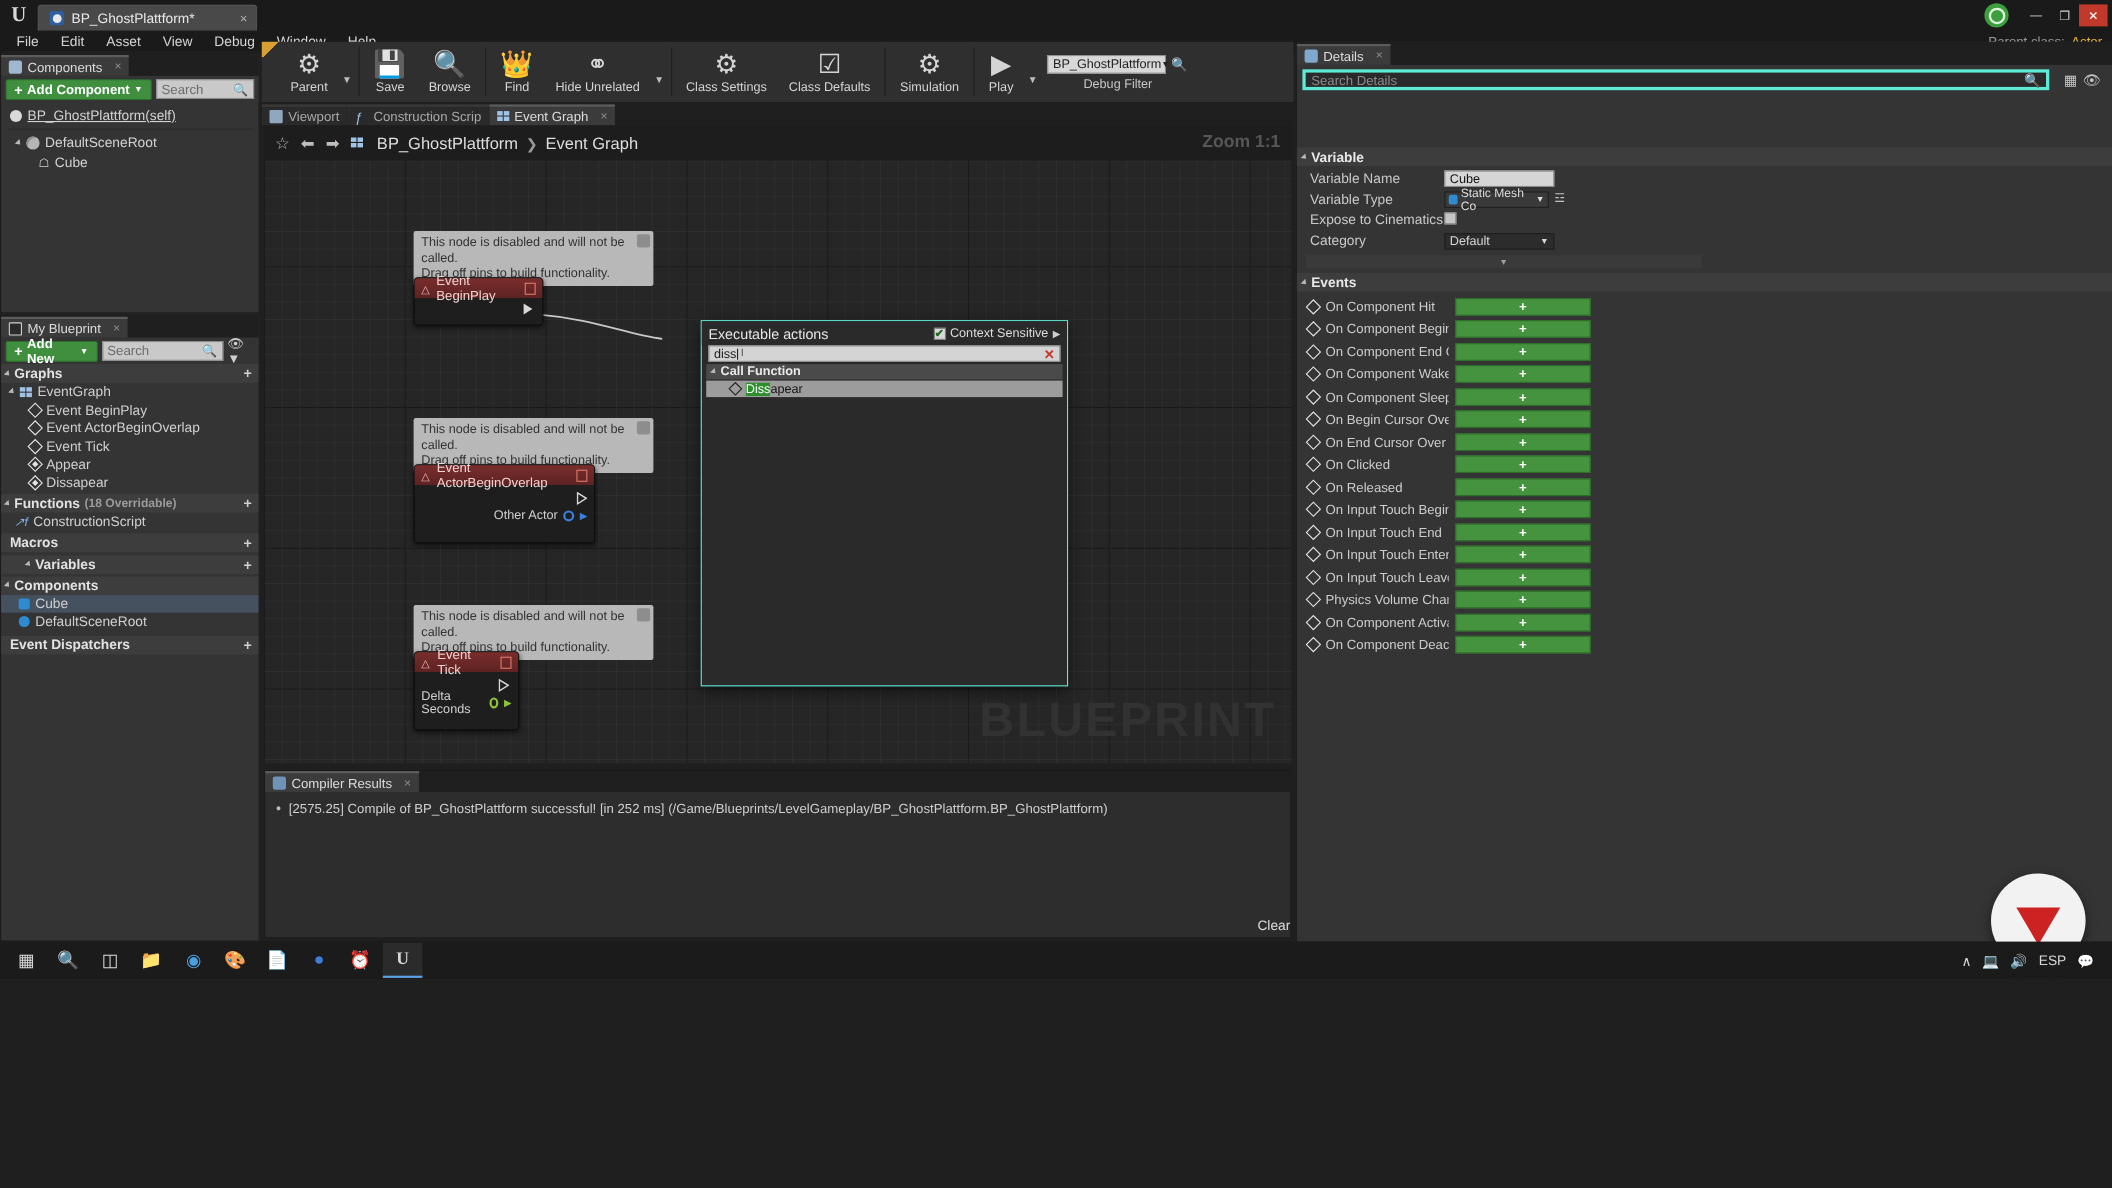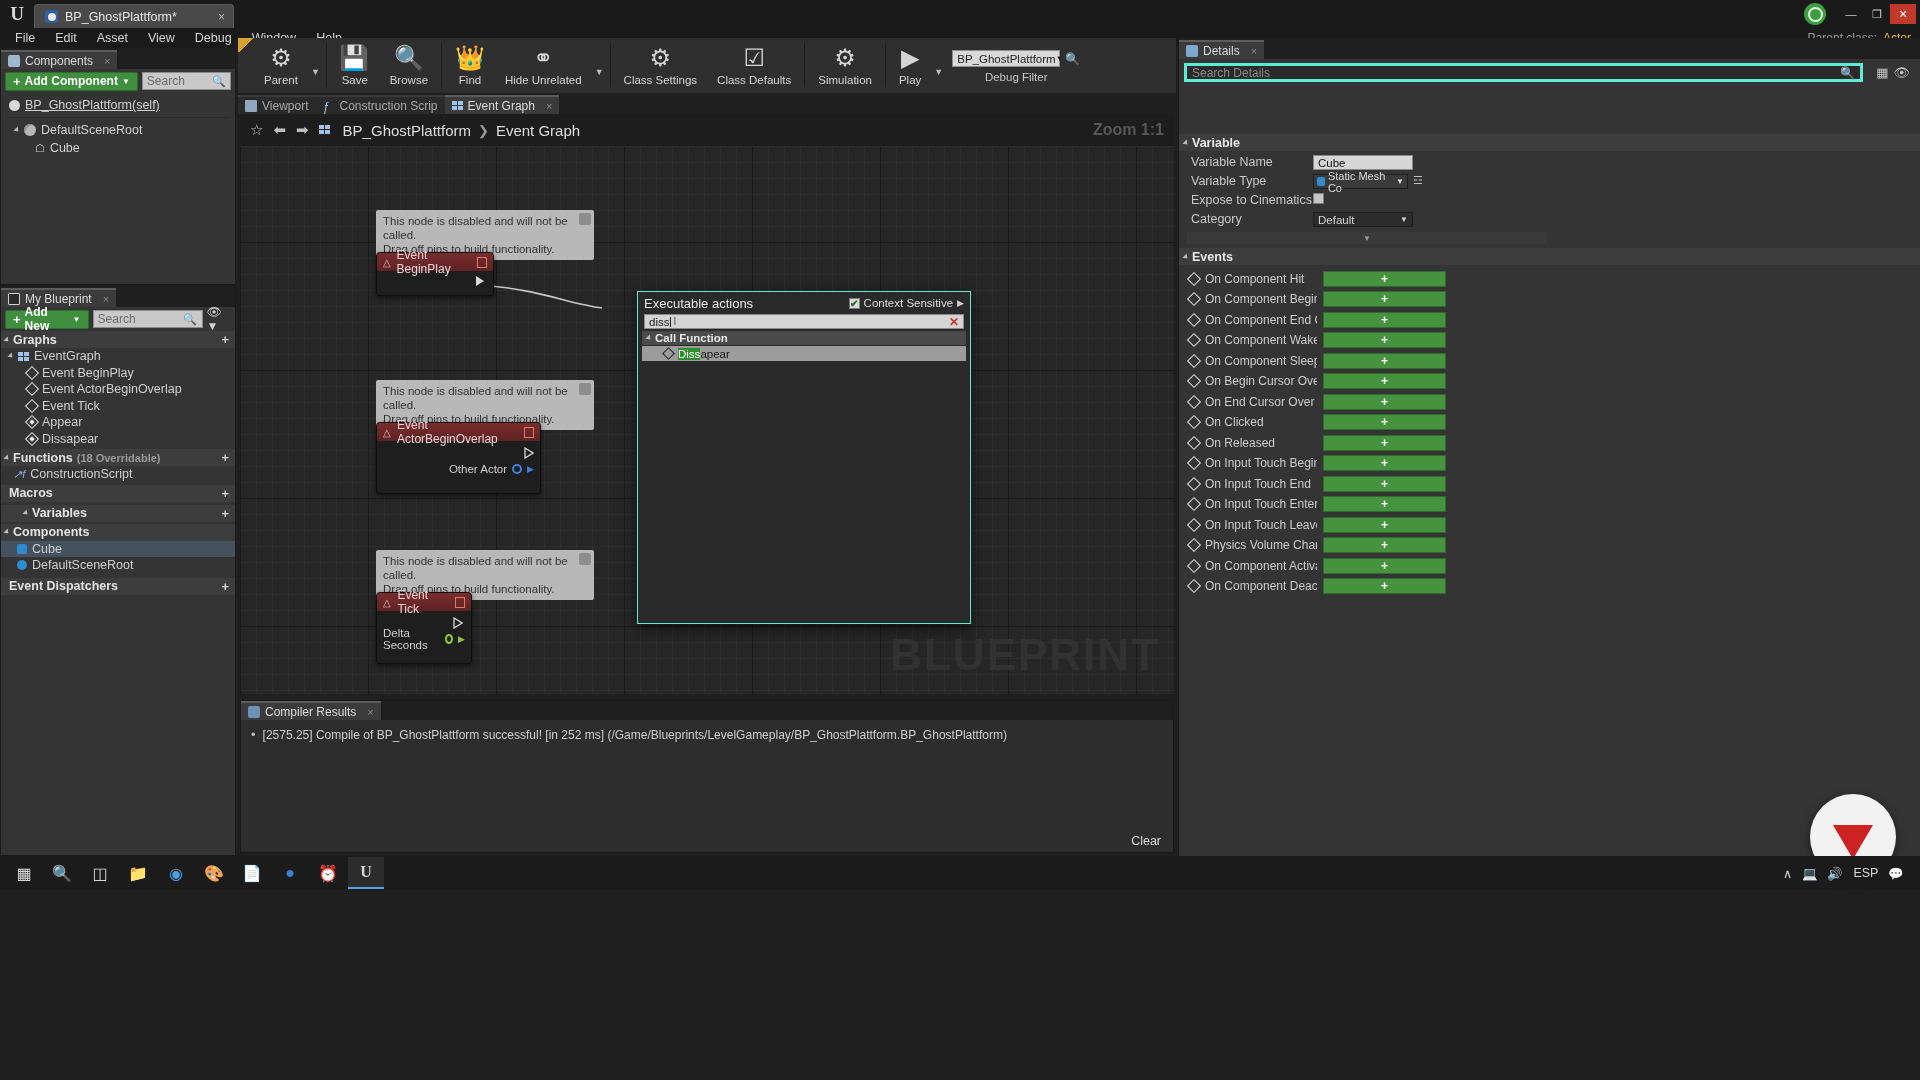--- a/index.html
+++ b/index.html
@@ -166,21 +166,21 @@
   .am-item .dia{ width:9px;height:9px;border:1.4px solid #222; transform:rotate(45deg);}
   .hl { background:#2f8f2f; color:#fff; }
 
   
   #compiler { position:absolute; left:240px; top:700px; width:934px; height:153px; background:#2d2d2d;
      border:1px solid #1b1b1b; }
   .cr-tabrow { height:19px; background:#1f1f1f; display:flex; align-items:flex-end;}
   .cr-body { height:110px; padding:8px 8px 0 10px; font-size:12px; color:#cfcfcf; }
   .cr-line { display:flex; gap:7px; align-items:flex-start; }
   .cr-bullet{ color:#bdbdbd; font-size:13px; line-height:13px;}
-  .cr-foot { height:22px; display:flex; align-items:center; justify-content:flex-end; padding-right:12px;}
+  .cr-foot { height:22px; display:flex; align-items:center; justify-content:flex-end; }
   .cr-clear{ font-size:12.5px; color:#dcdcdc;}
 
   
   #details { position:absolute; left:1178px; top:38px; width:742px; height:818px; background:#343434;
      border-left:1px solid #1b1b1b; }
   .det-srch { margin:4px 5px; height:19px; background:#2a2a2a; border:3px solid #5eead4;
      display:flex; align-items:center; padding:0 5px; color:#8b8b8b; font-size:12px;}
   .det-srch .mag{ margin-left:auto; color:#c9c9c9;}
   .det-icons { display:flex; gap:5px; margin-left:8px; color:#c3c3c3; font-size:13px;}
   .det-sec { height:17px; background:#3d3d3d; display:flex; align-items:center; gap:4px;

